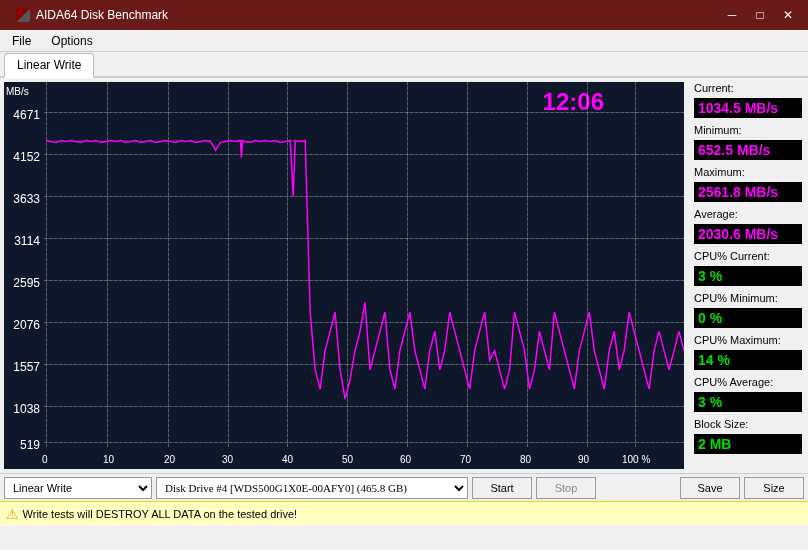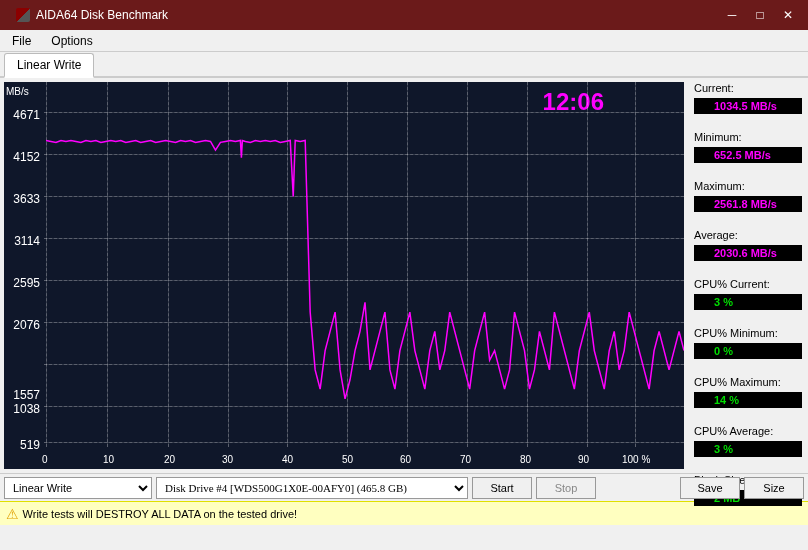--- a/index.html
+++ b/index.html
@@ -149,25 +149,25 @@
       gap: 3px;
     }
     .stat-label {
       font-size: 11px;
       color: #000;
       margin-bottom: 1px;
     }
     .stat-value {
       background: #000;
       color: #ff00ff;
-      font-size: 11px;
+      font-size: 14px;
       font-weight: bold;
-      padding: 2px 20px;
+      padding: 2px 4px;
       display: block;
-      margin-bottom: 14px;
+      margin-bottom: 3px;
       min-width: 100px;
     }
     .stat-value.green { color: #00dd00; }
 
     
     .bottom-controls {
       height: 28px;
       background: #f0f0f0;
       display: flex;
       align-items: center;
@@ -243,21 +243,21 @@
   <div class="chart-area">
     <span class="mb-s-label">MB/s</span>
     <span class="time-display">12:06</span>
 
     <span class="y-axis-label" style="top: 26px;">4671</span>
     <span class="y-axis-label" style="top: 68px;">4152</span>
     <span class="y-axis-label" style="top: 110px;">3633</span>
     <span class="y-axis-label" style="top: 152px;">3114</span>
     <span class="y-axis-label" style="top: 194px;">2595</span>
     <span class="y-axis-label" style="top: 236px;">2076</span>
-    <span class="y-axis-label" style="top: 278px; margin-top: 28px;">1557</span>
+    <span class="y-axis-label" style="top: 278px;">1557</span>
     <span class="y-axis-label" style="top: 320px;">1038</span>
     <span class="y-axis-label" style="top: 356px;">519</span>
 
     <div class="grid-h" style="top: 30px;"></div>
     <div class="grid-h" style="top: 72px;"></div>
     <div class="grid-h" style="top: 114px;"></div>
     <div class="grid-h" style="top: 156px;"></div>
     <div class="grid-h" style="top: 198px;"></div>
     <div class="grid-h" style="top: 240px;"></div>
     <div class="grid-h" style="top: 282px;"></div>

